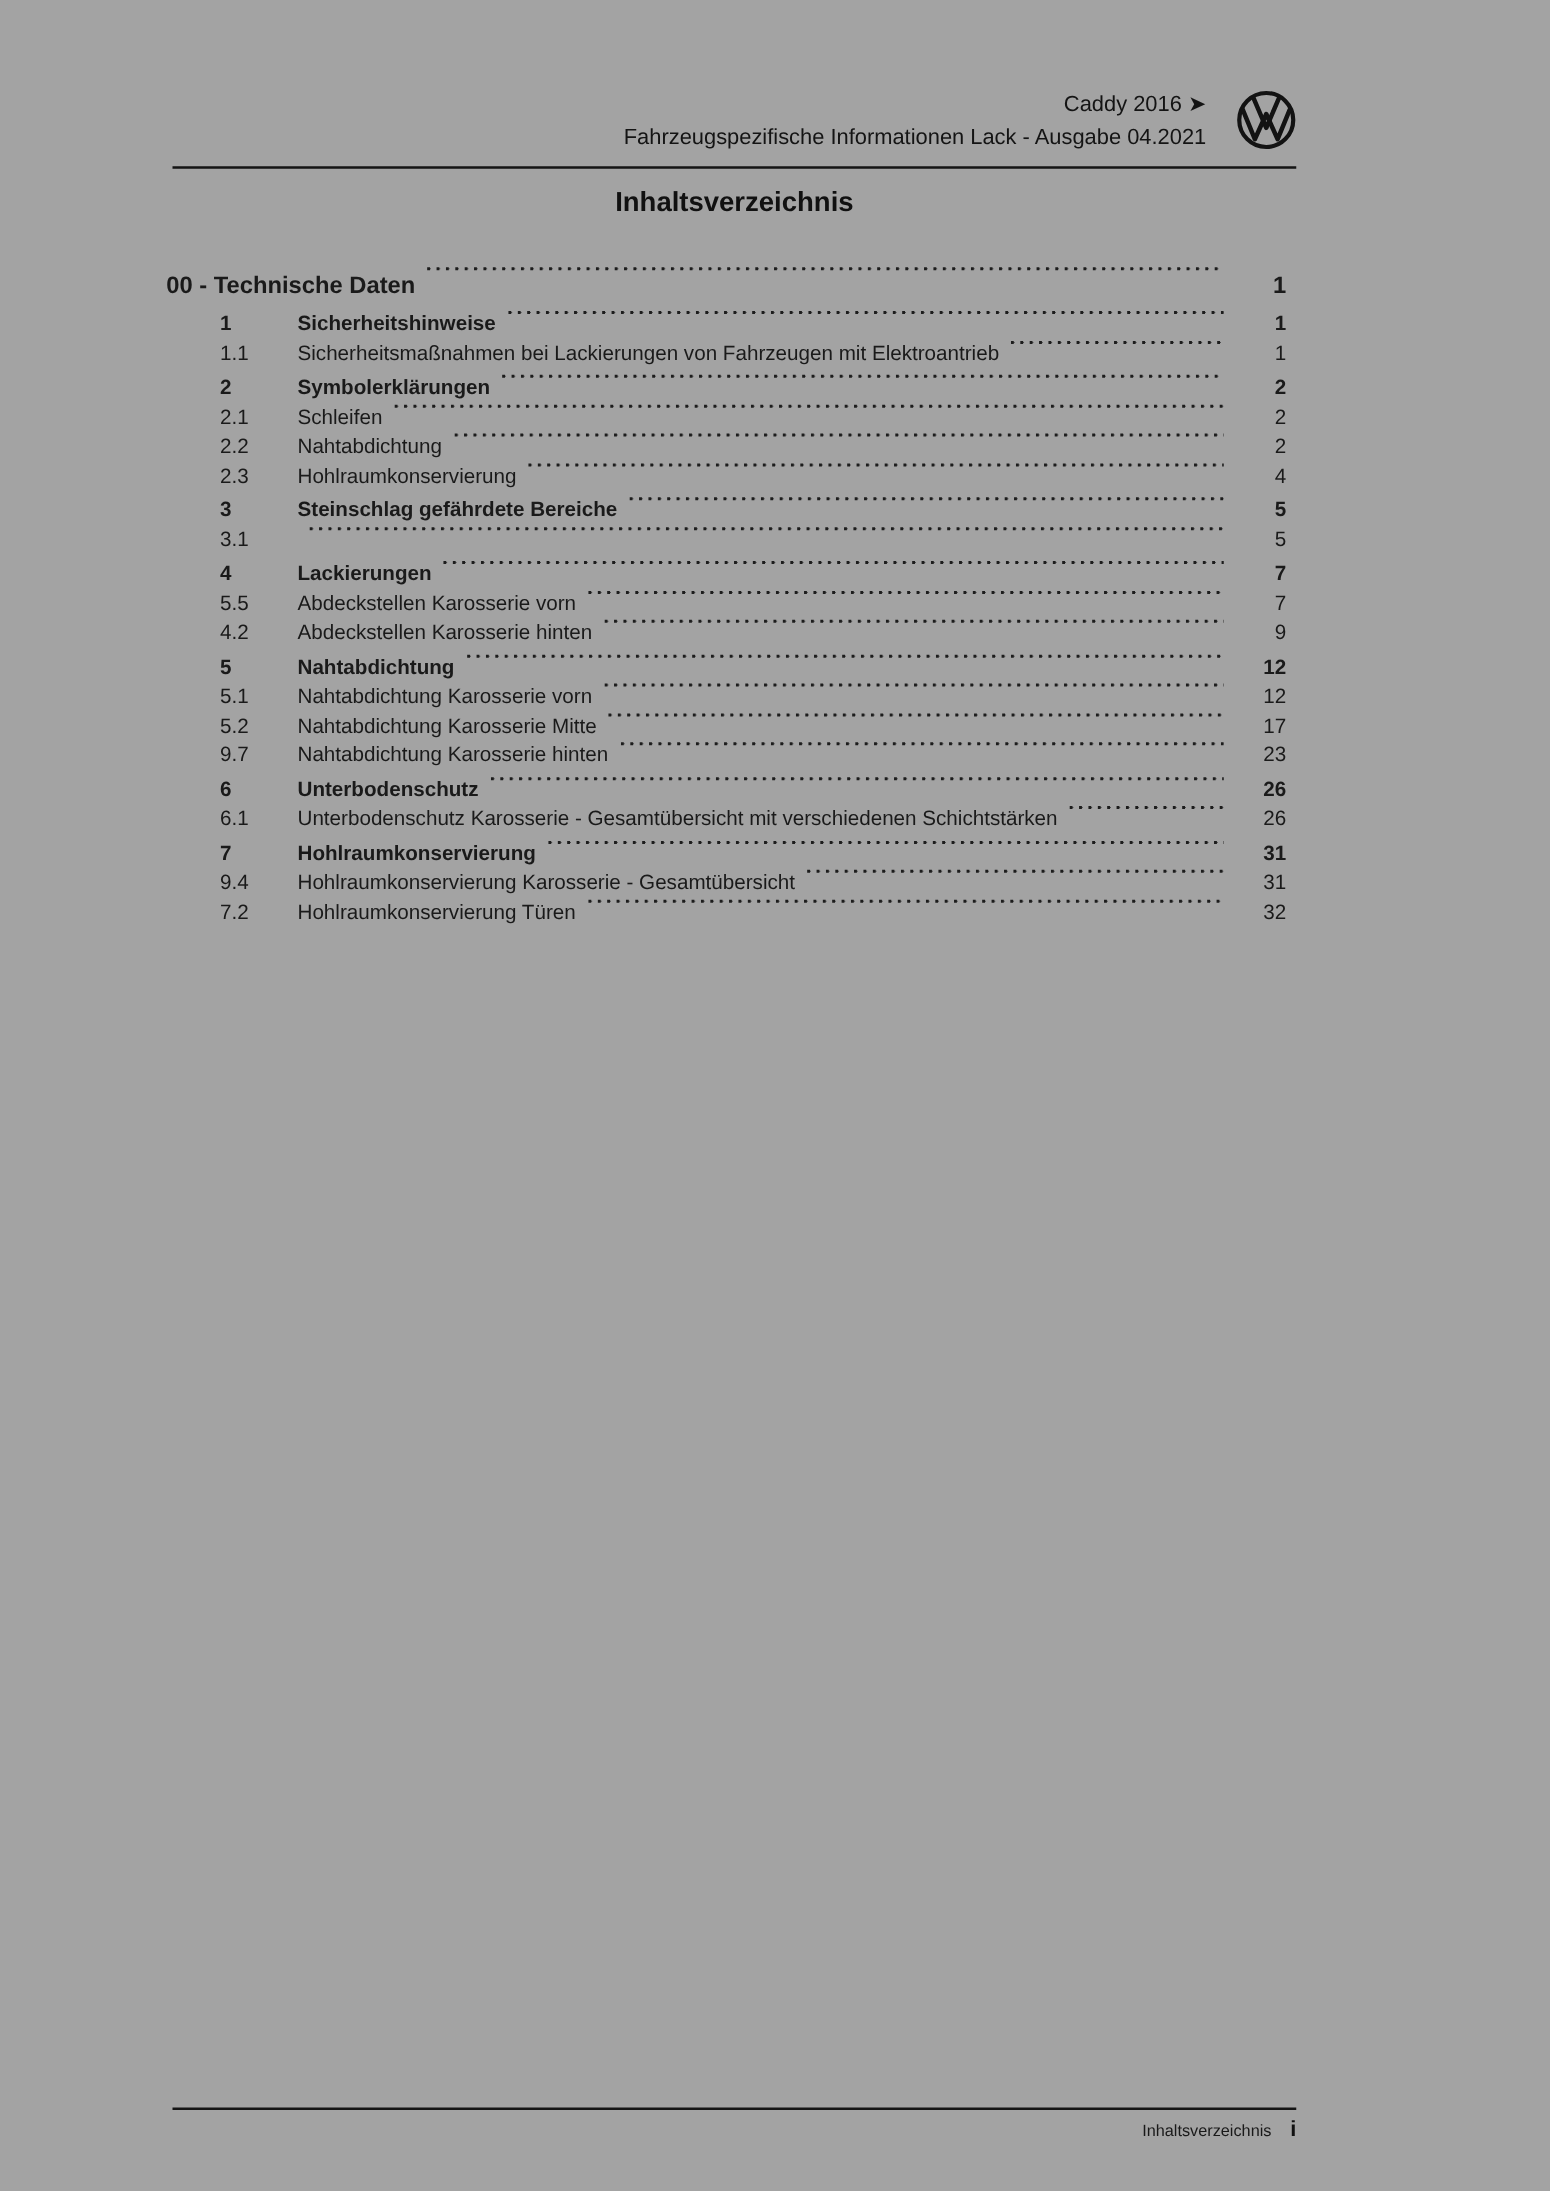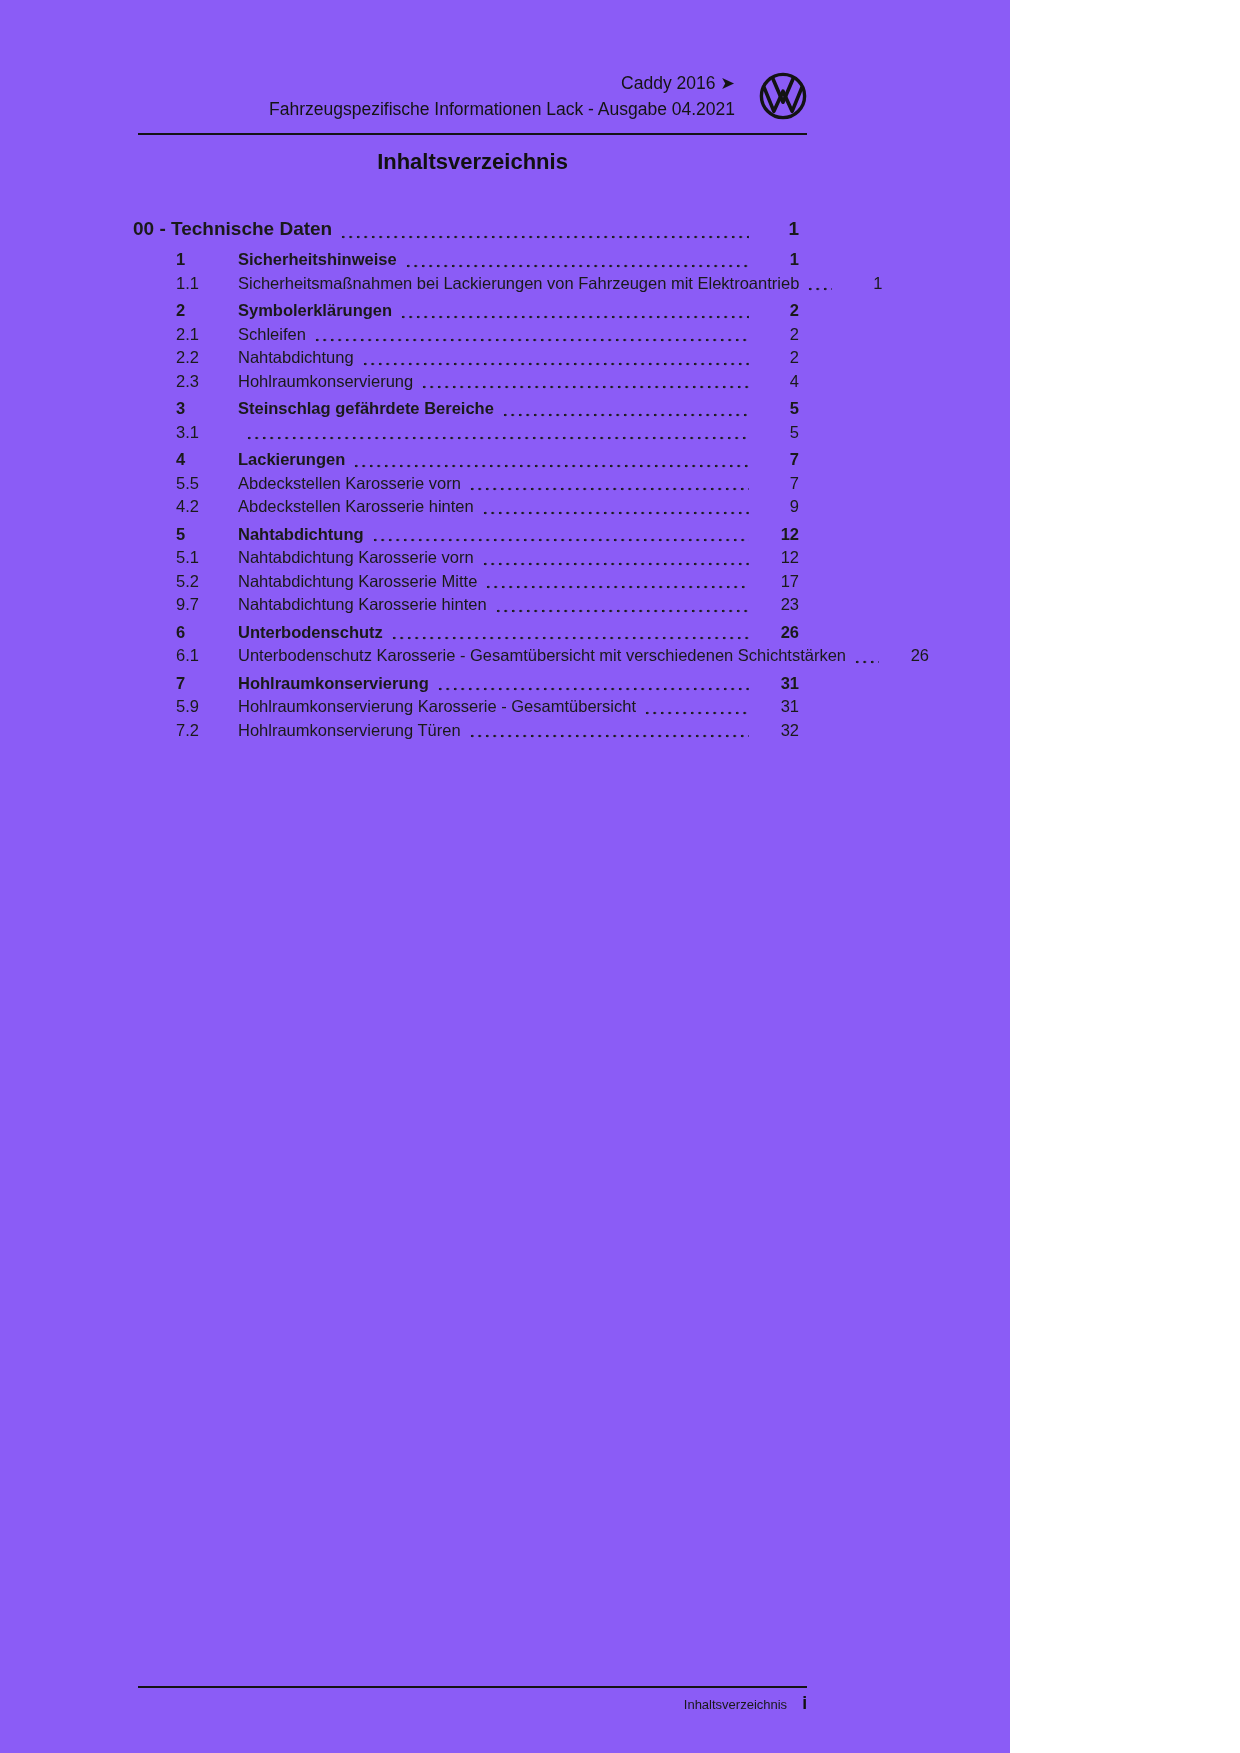--- a/index.html
+++ b/index.html
@@ -5,22 +5,22 @@
   * { margin: 0; padding: 0; box-sizing: border-box; }
   html, body { background: #ffffff; }
   body {
     width: 1240px; height: 1753px;
     font-family: "Liberation Sans", sans-serif;
     color: #1a1a1a;
     position: relative;
   }
   .page {
     position: relative;
-    width: 1010px; height: 1753px;
-    background: #8b5cf6;
+    width: 1240px; height: 1753px;
+    background: #a3a3a3;
     overflow: hidden;
   }
 
   
   .doc-header {
     position: absolute;
     top: 70px; left: 138px; right: 203px;
     display: flex;
     justify-content: flex-end;
     align-items: center;
@@ -51,21 +51,21 @@
     color: #111111;
   }
 
   
   .toc {
     position: absolute;
     top: 213px; left: 133px; right: 203px;
   }
   .toc-row {
     display: flex;
-    align-items: flex-end;
+    align-items: flex-start;
     font-size: 16.5px;
     line-height: 23.5px;
     padding-right: 8px;
     white-space: nowrap;
   }
   .toc-row .num {
     flex: none;
     margin-left: 43px;
     width: 62px;
   }
@@ -243,21 +243,21 @@
         <span class="dots"></span>
         <span class="pg">26</span>
       </div>
       <div class="toc-row h2">
         <span class="num">7</span>
         <span class="title">Hohlraumkonservierung</span>
         <span class="dots"></span>
         <span class="pg">31</span>
       </div>
       <div class="toc-row h3">
-        <span class="num">5.9</span>
+        <span class="num">9.4</span>
         <span class="title">Hohlraumkonservierung Karosserie - Gesamtübersicht</span>
         <span class="dots"></span>
         <span class="pg">31</span>
       </div>
       <div class="toc-row h3">
         <span class="num">7.2</span>
         <span class="title">Hohlraumkonservierung Türen</span>
         <span class="dots"></span>
         <span class="pg">32</span>
       </div>

